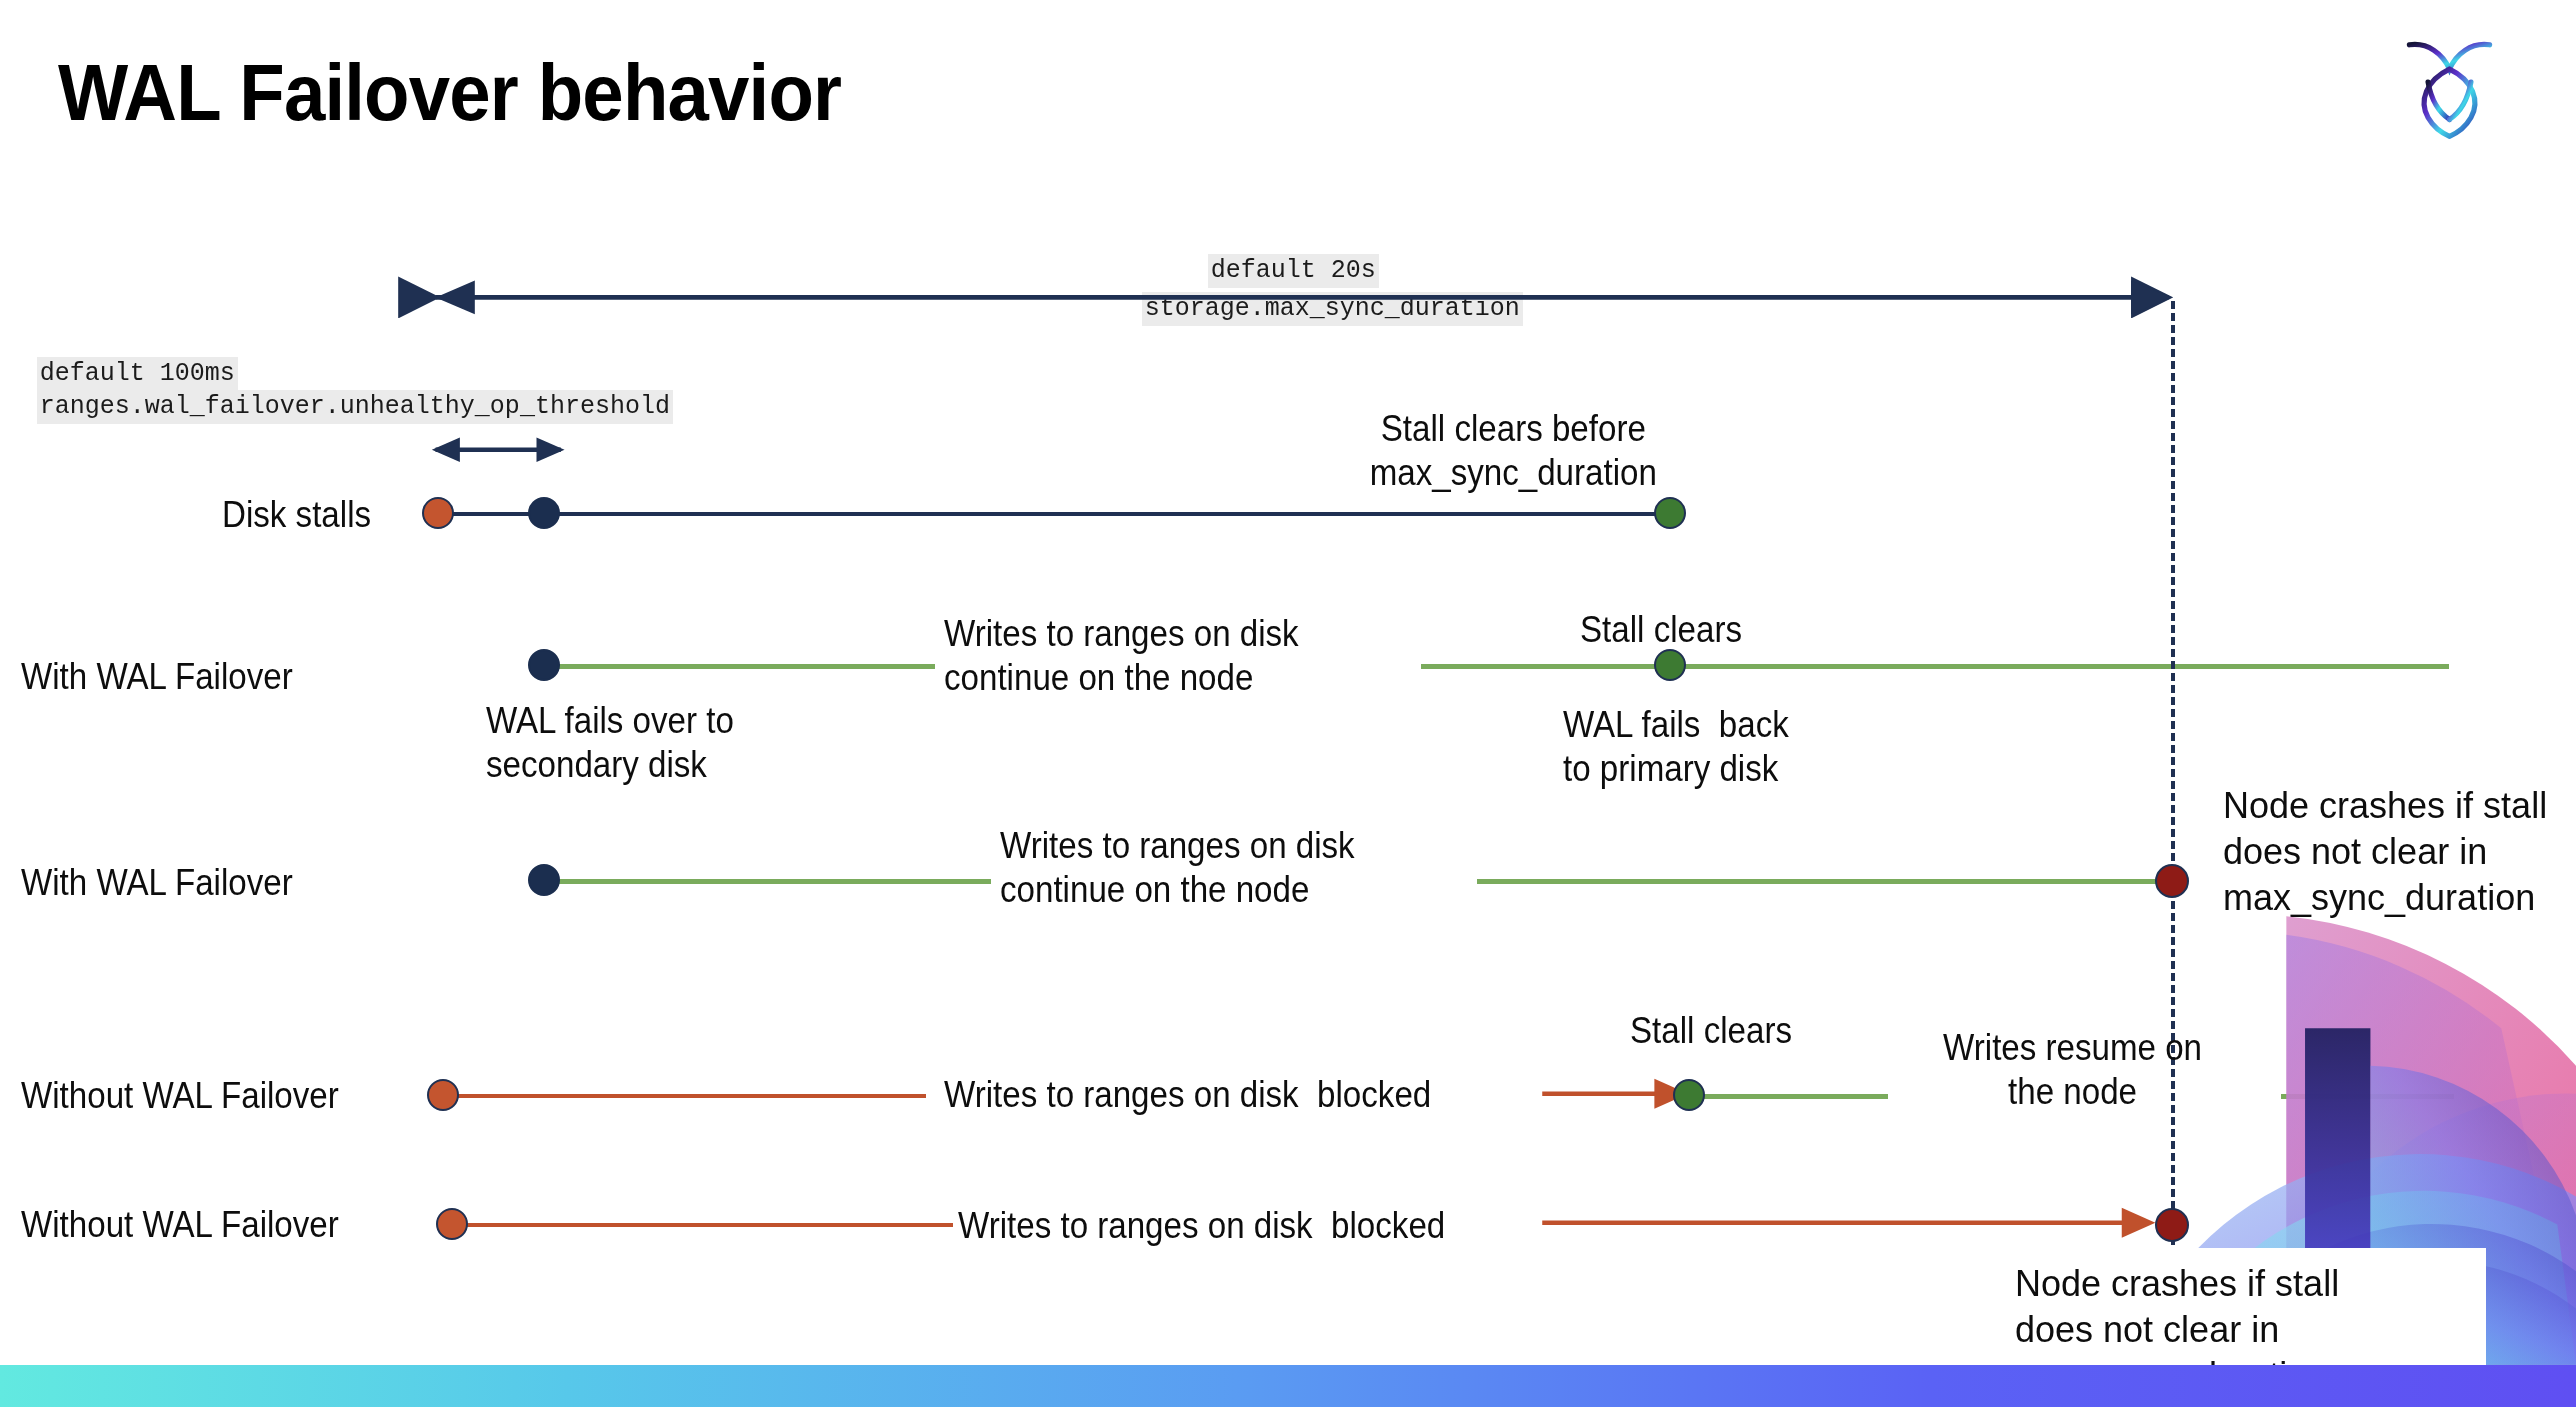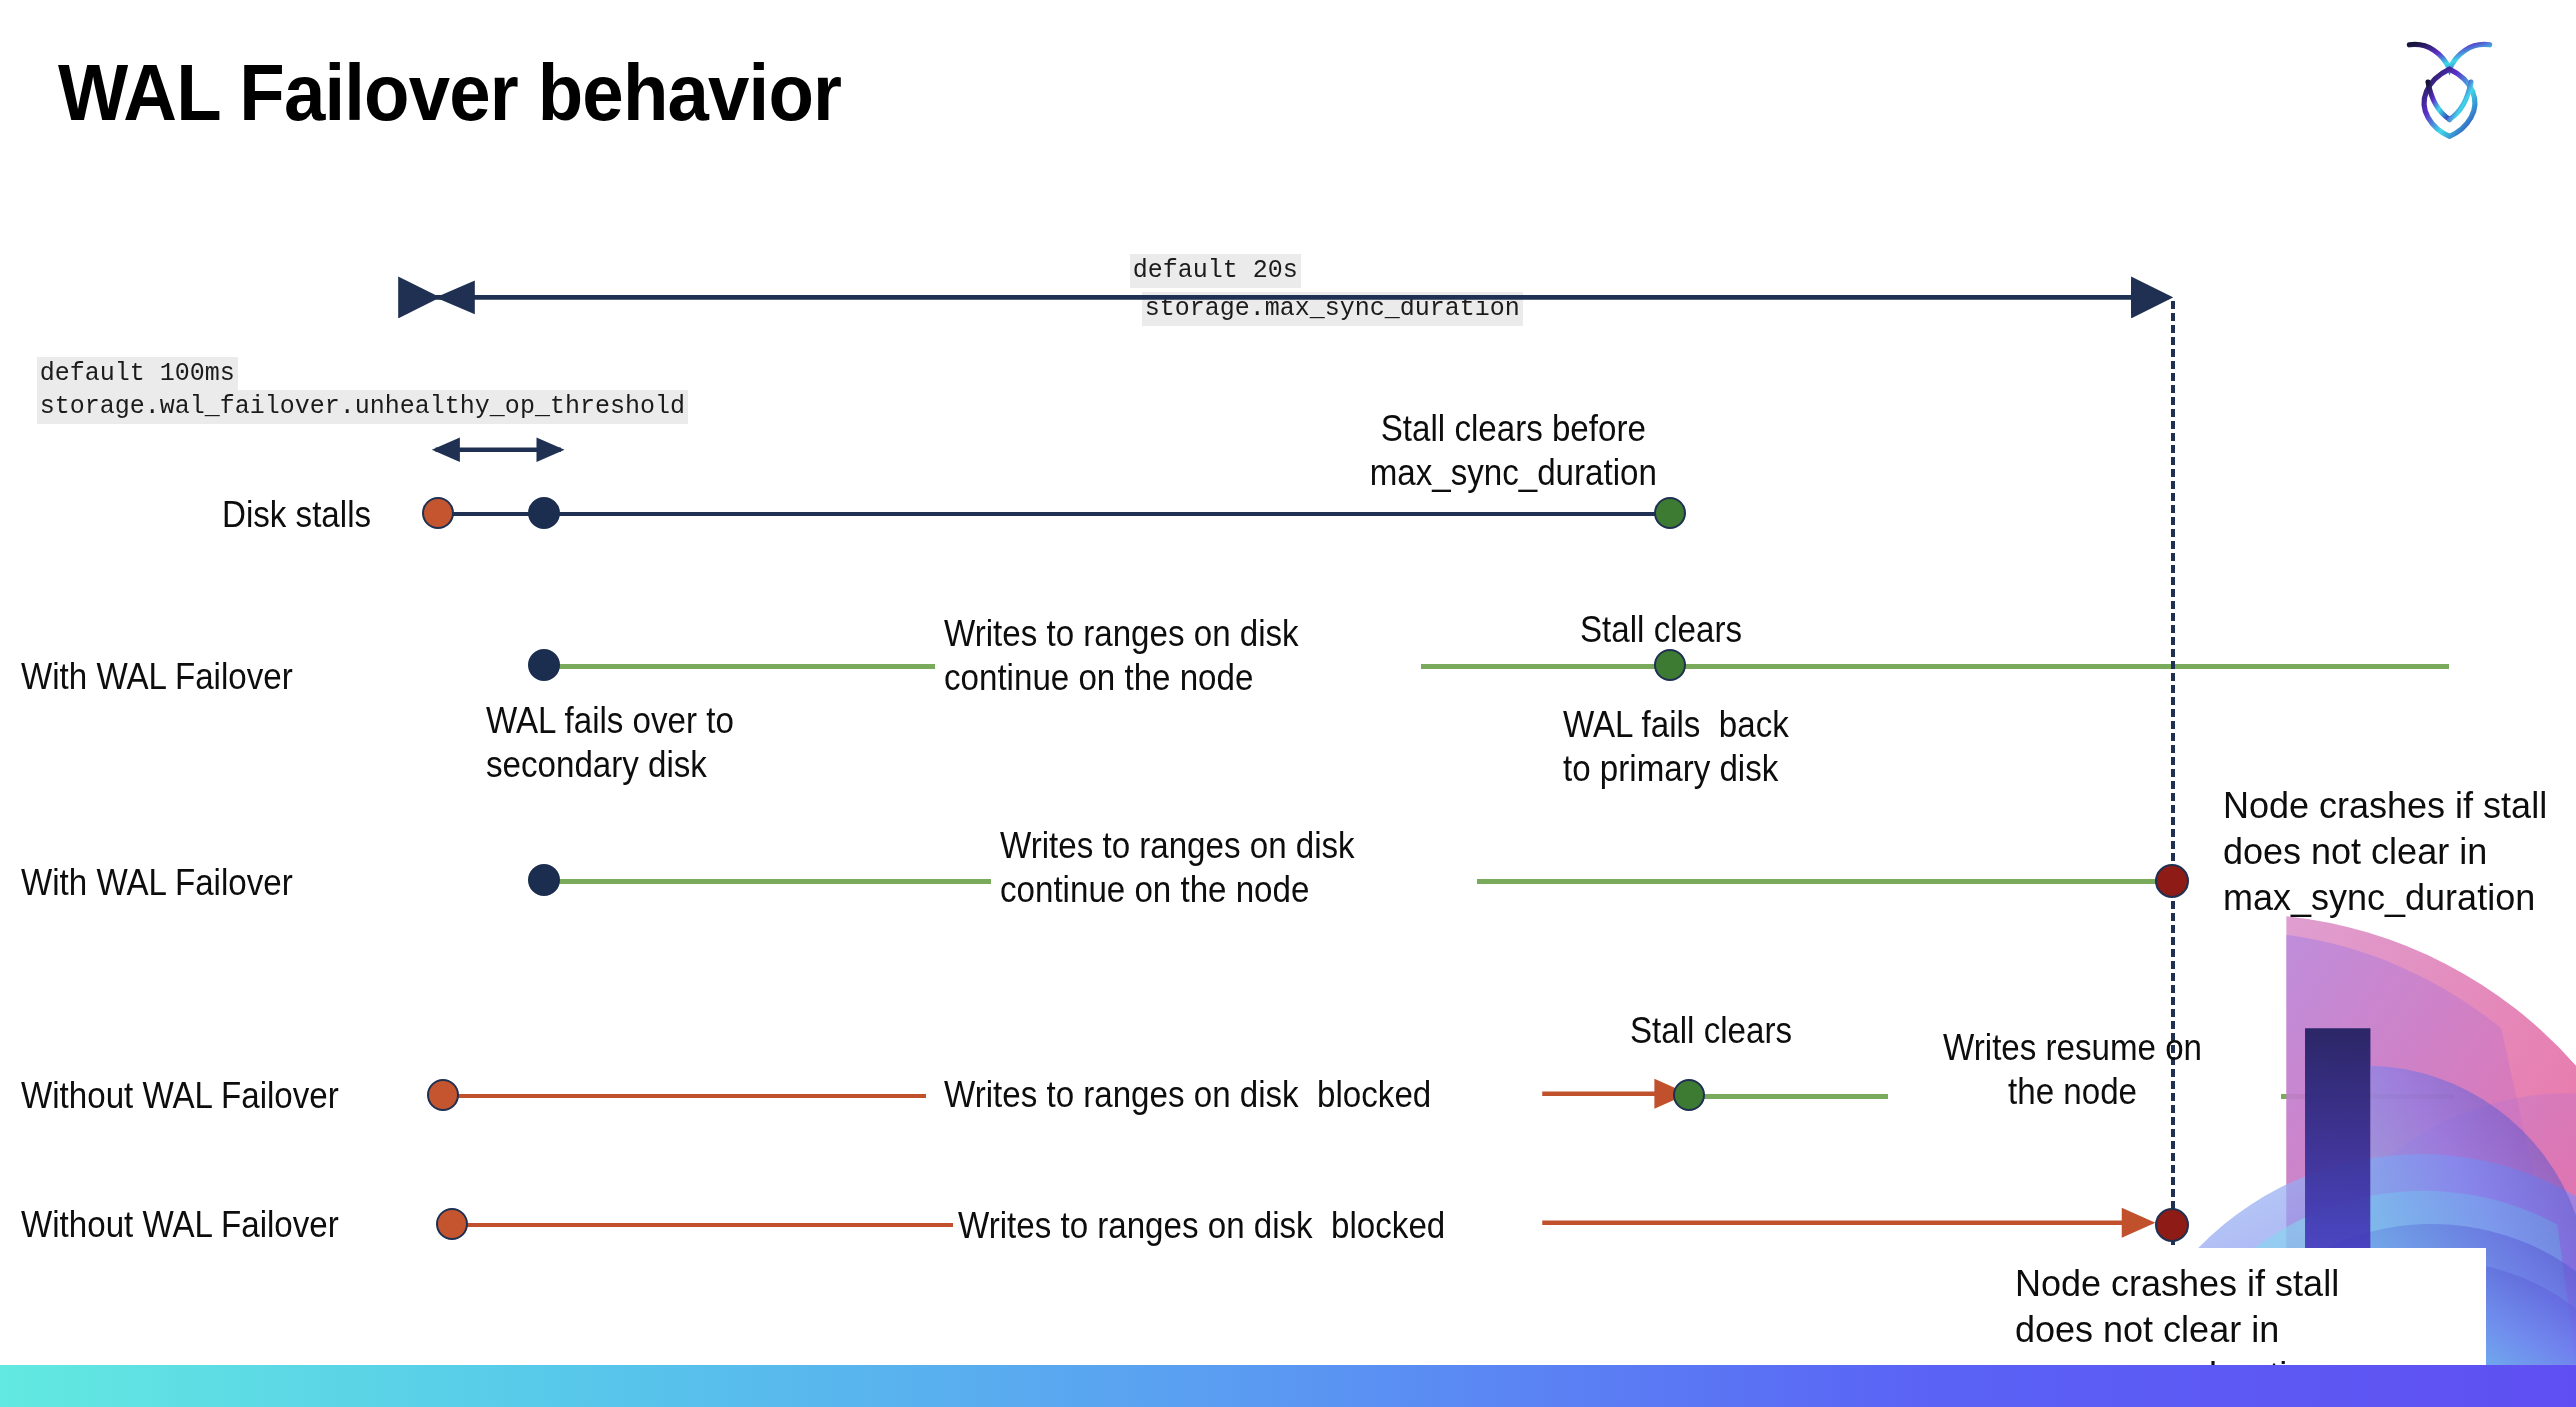--- a/index.html
+++ b/index.html
@@ -25,21 +25,21 @@
   .logo{position:absolute;left:2398px;top:28px;width:103px;height:112px;}
 
   
   .code{
     position:absolute;
     font-family:"Liberation Mono","DejaVu Sans Mono",monospace;
     font-size:25px;color:#1b1b1b;background:#ebebeb;
     white-space:pre;line-height:1.30;
     padding:0.9px 2.8px;
   }
-  .code-sync-1{left:1130px;top:254px;}
+  .code-sync-1{left:1208px;top:254px;}
   .code-sync-2{left:1142px;top:292px;}
   .code-unh-1{left:37px;top:351px;margin-top:6px;}
   .code-unh-2{left:37px;top:390px;}
 
   
   .rowlabel{
     position:absolute;
     font-size:36px;color:#0d0d0d;
     font-family:"Liberation Sans Narrow","Liberation Sans",sans-serif;
     transform:scaleX(0.92);transform-origin:left center;
@@ -128,21 +128,21 @@
         <path d="M32 58 C 36 80, 46 92, 55 98"></path>
         <path d="M78 58 C 74 80, 64 92, 55 98"></path>
         <path d="M55 66 L 55 116"></path>
       </g>
     </svg>
   </div>
 
   <div class="code code-sync-1">default 20s</div>
   <div class="code code-sync-2">storage.max_sync_duration</div>
   <div class="code code-unh-1">default 100ms</div>
-  <div class="code code-unh-2">storage.wal_failover.unhealthy_op_threshold</div>
+  <div class="code code-unh-2">ranges.wal_failover.unhealthy_op_threshold</div>
 
   <div class="rowlabel" style="left:222px;top:494px;">Disk stalls</div>
   <div class="rowlabel" style="left:20.6px;top:656px;">With WAL Failover</div>
   <div class="rowlabel" style="left:20.6px;top:862px;">With WAL Failover</div>
   <div class="rowlabel" style="left:20.6px;top:1075px;">Without WAL Failover</div>
   <div class="rowlabel" style="left:20.6px;top:1204px;">Without WAL Failover</div>
 
   <div class="hline navy-line" style="left:439px;top:512px;width:1234px;border-top-width:4.7px;"></div>
 
   <div class="hline green-line" style="left:542px;top:664px;width:393px;border-top-width:5.6px;"></div>

